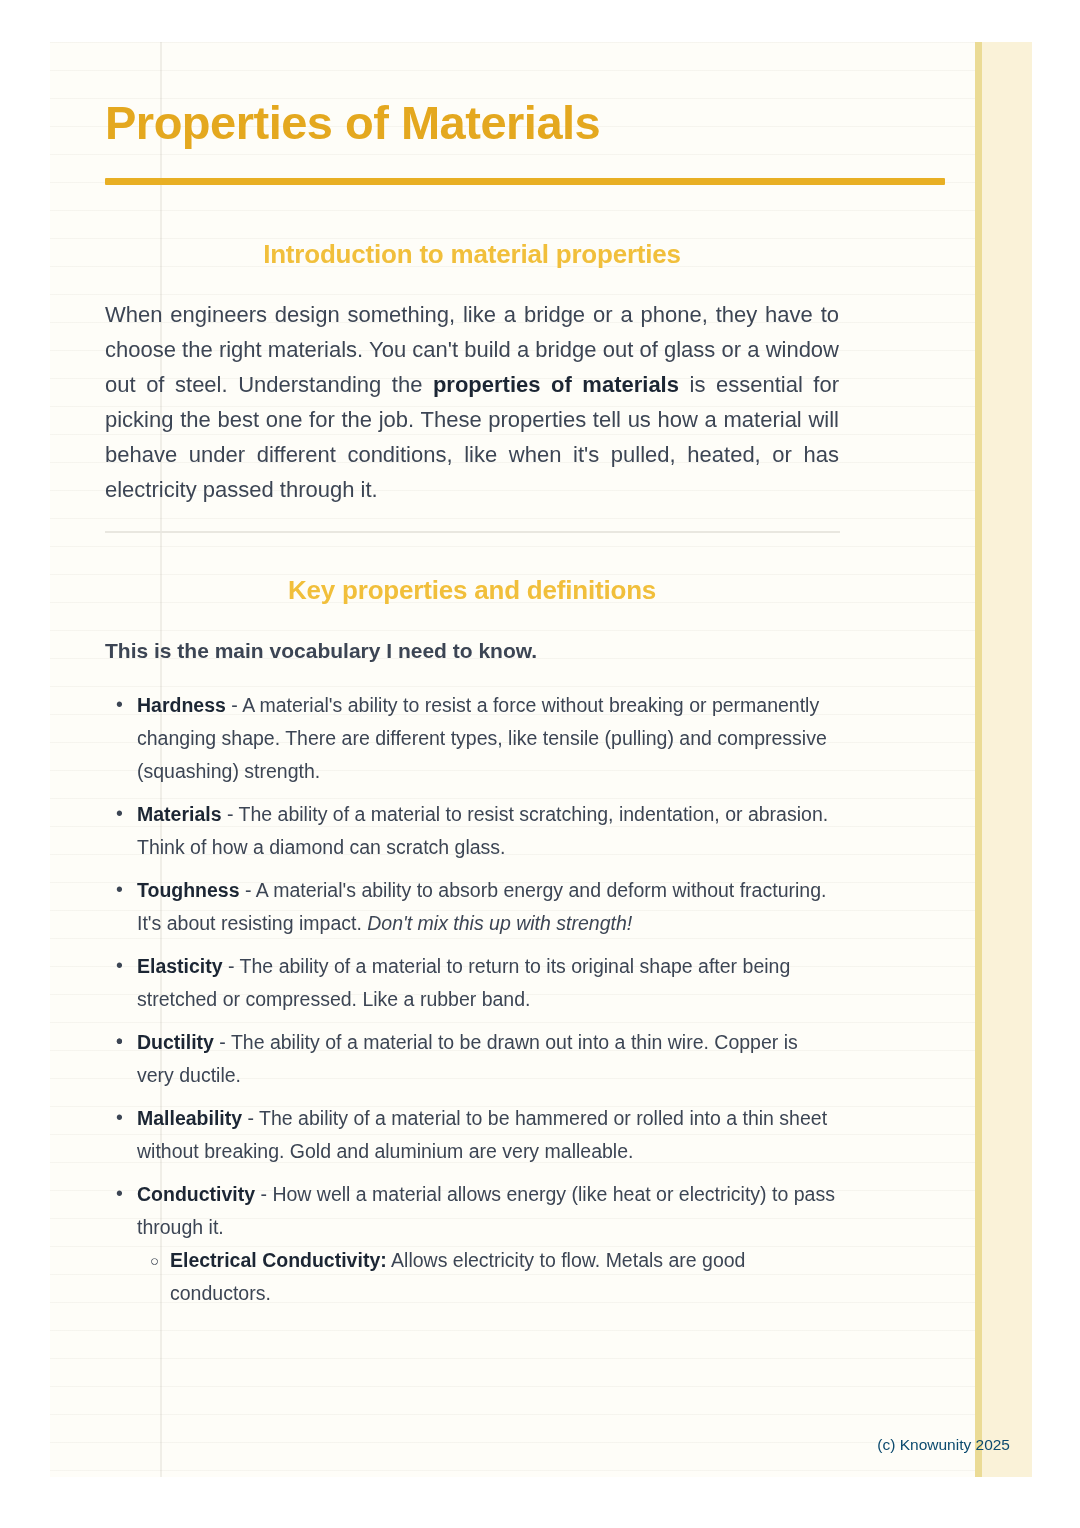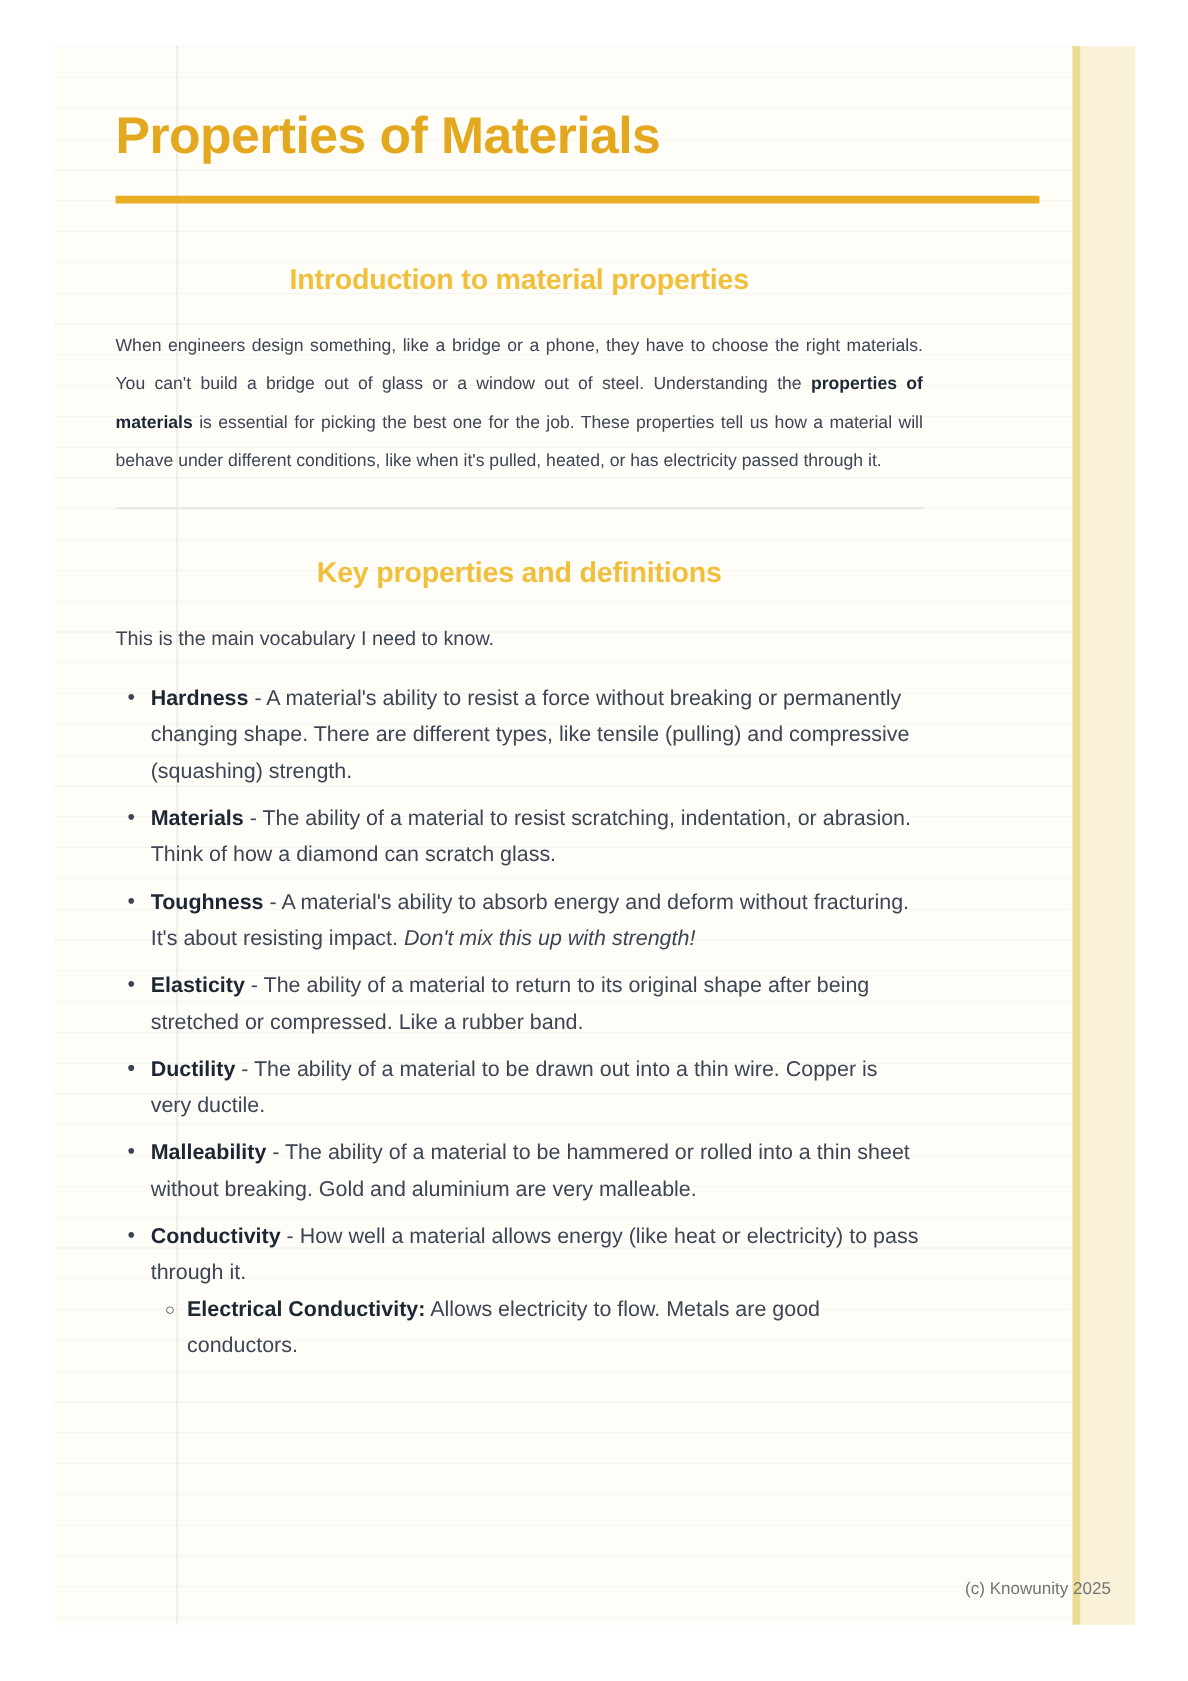--- a/index.html
+++ b/index.html
@@ -61,36 +61,37 @@
     font-weight: 700;
     letter-spacing: -0.2px;
     color: #F1BF3B;
     margin: 0;
     text-align: center;
   }
   .s1 h2.section-heading { margin: 53px 0 27px 0; }
   .s2 h2.section-heading { margin: 41px 0 28px 0; }
   p.lead {
     margin: 0;
-    font-size: 16px;
+    font-size: 22px;
     line-height: 35px;
     color: #3C4554;
     text-align: justify;
   }
   hr.divider {
     border: none;
     border-top: 2px solid #E9E7E0;
     margin: 24px 0 0 0;
     width: 735px;
   }
   p.vocab {
     margin: 0 0 22px 0;
-    font-size: 18px;
+    font-size: 21px;
     line-height: 33px;
     color: #3C4554;
+    font-weight: bold;
   }
   ul.bullets {
     list-style: none;
     margin: 0; padding: 0;
     font-size: 19.5px;
     line-height: 33px;
     color: #3C4554;
   }
   ul.bullets li { position: relative; }
   li.lvl1 { padding-left: 32px; margin-top: 10px; }
@@ -104,21 +105,21 @@
   li.lvl2 .marker {
     left: 45px; top: 0;
     font-size: 15px;
   }
   b.term, p.lead b { font-weight: 700; color: #1C2634; }
   i.note { font-style: italic; }
   .footer-note {
     position: absolute;
     top: 1436px; right: 70px;
     font-size: 15.5px;
-    color: #737373;
+    color: #0c4a6e;
     z-index: 5;
   }
 </style>
 </head>
 <body>
 
 <div class="paper">
   <div class="margin-line"></div>
   <div class="right-strip"></div>
 

